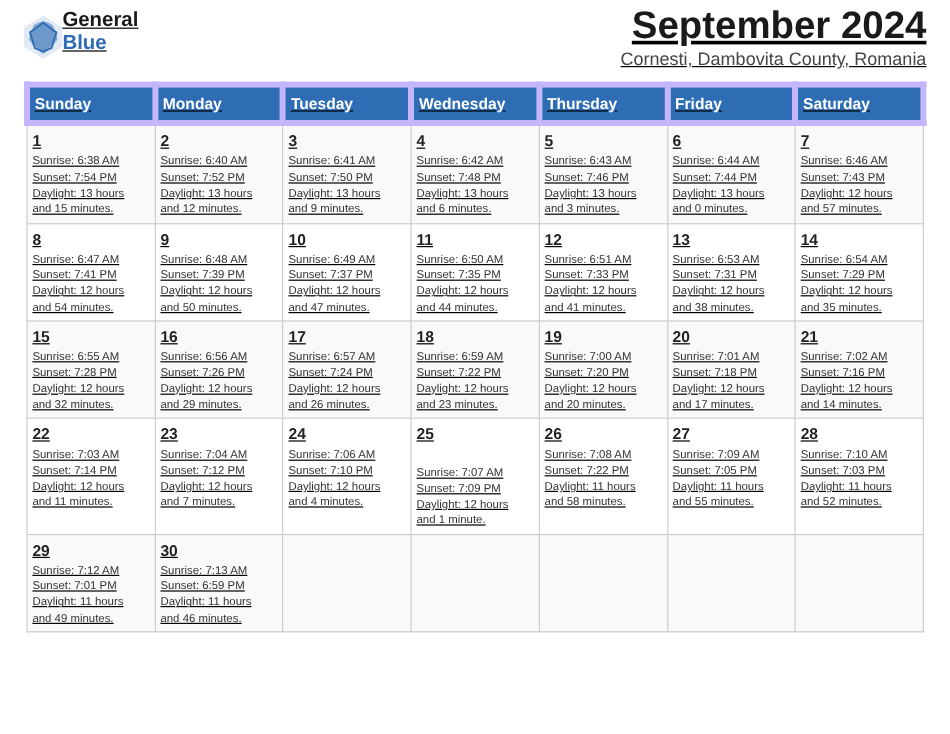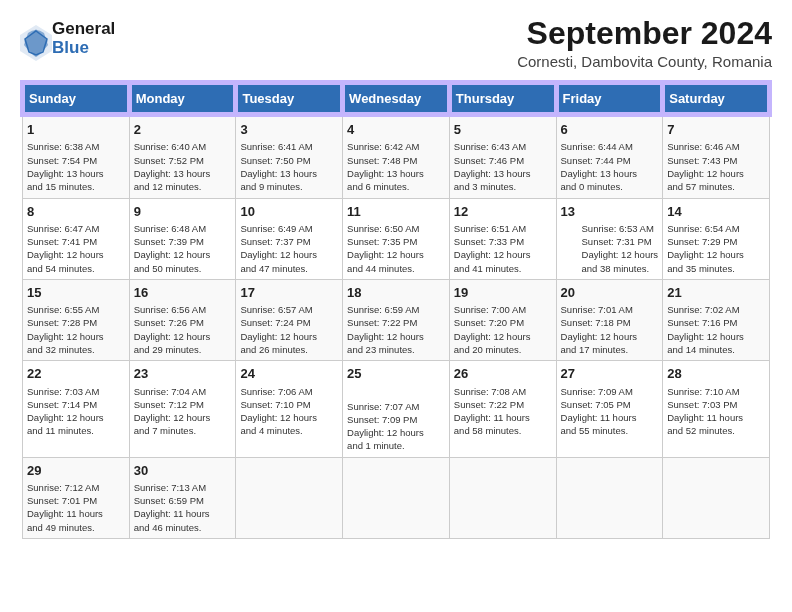--- a/index.html
+++ b/index.html
@@ -6,22 +6,23 @@
     body {
       font-family: Arial, sans-serif;
       background: #fff;
       width: 792px;
       height: 612px;
       overflow: hidden;
     }
     .page {
       width: 792px;
       min-height: 612px;
-      padding: 16px 20px;
+      padding: 4px 20px;
       background: #fff;
+      text-decoration: underline;
     }
     .header-area {
       display: flex;
       justify-content: space-between;
       align-items: flex-start;
       margin-bottom: 10px;
     }
     .logo {
       display: flex;
       align-items: center;
@@ -206,21 +207,21 @@
           </td>
           <td>
             <span class="day-num">12</span>
             <div class="cell-content" style="white-space: pre-line;">Sunrise: 6:51 AM
 Sunset: 7:33 PM
 Daylight: 12 hours
 and 41 minutes.</div>
           </td>
           <td>
             <span class="day-num">13</span>
-            <div class="cell-content" style="white-space: pre-line; margin-left: 21px;">Sunrise: 6:53 AM
+            <div class="cell-content" style="white-space: pre-line;">Sunrise: 6:53 AM
 Sunset: 7:31 PM
 Daylight: 12 hours
 and 38 minutes.</div>
           </td>
           <td>
             <span class="day-num">14</span>
             <div class="cell-content" style="white-space: pre-line;">Sunrise: 6:54 AM
 Sunset: 7:29 PM
 Daylight: 12 hours
 and 35 minutes.</div>

